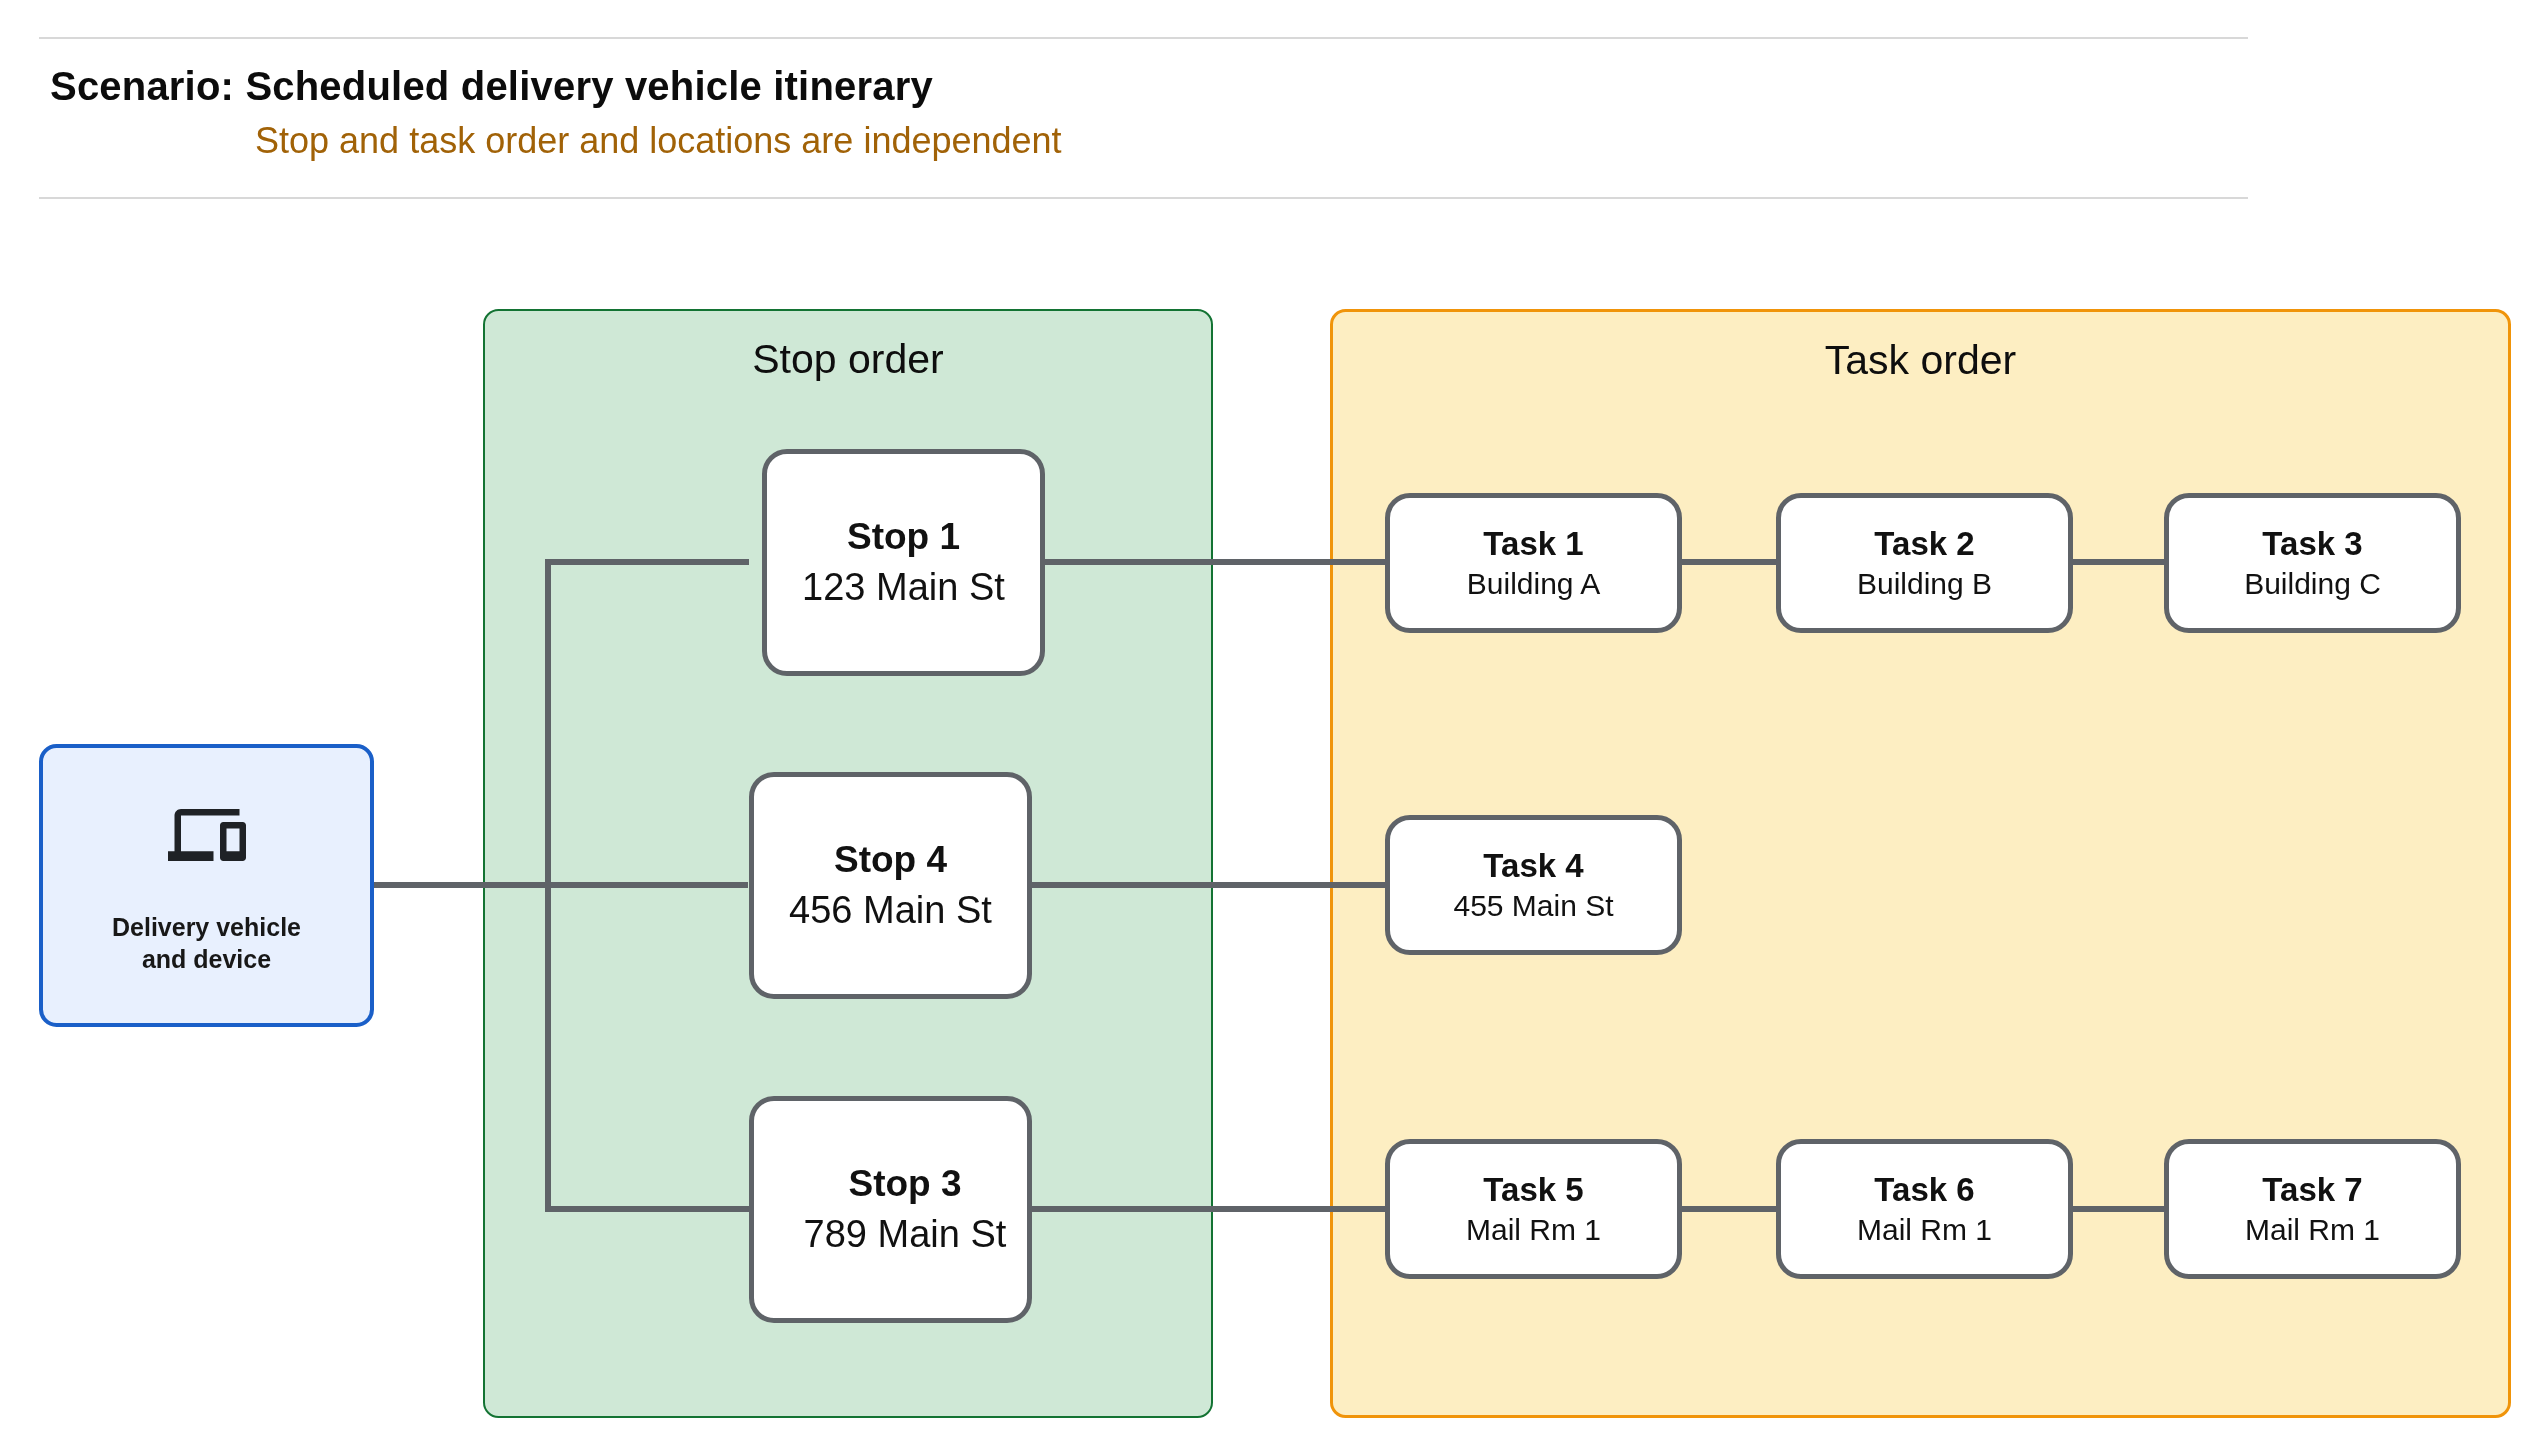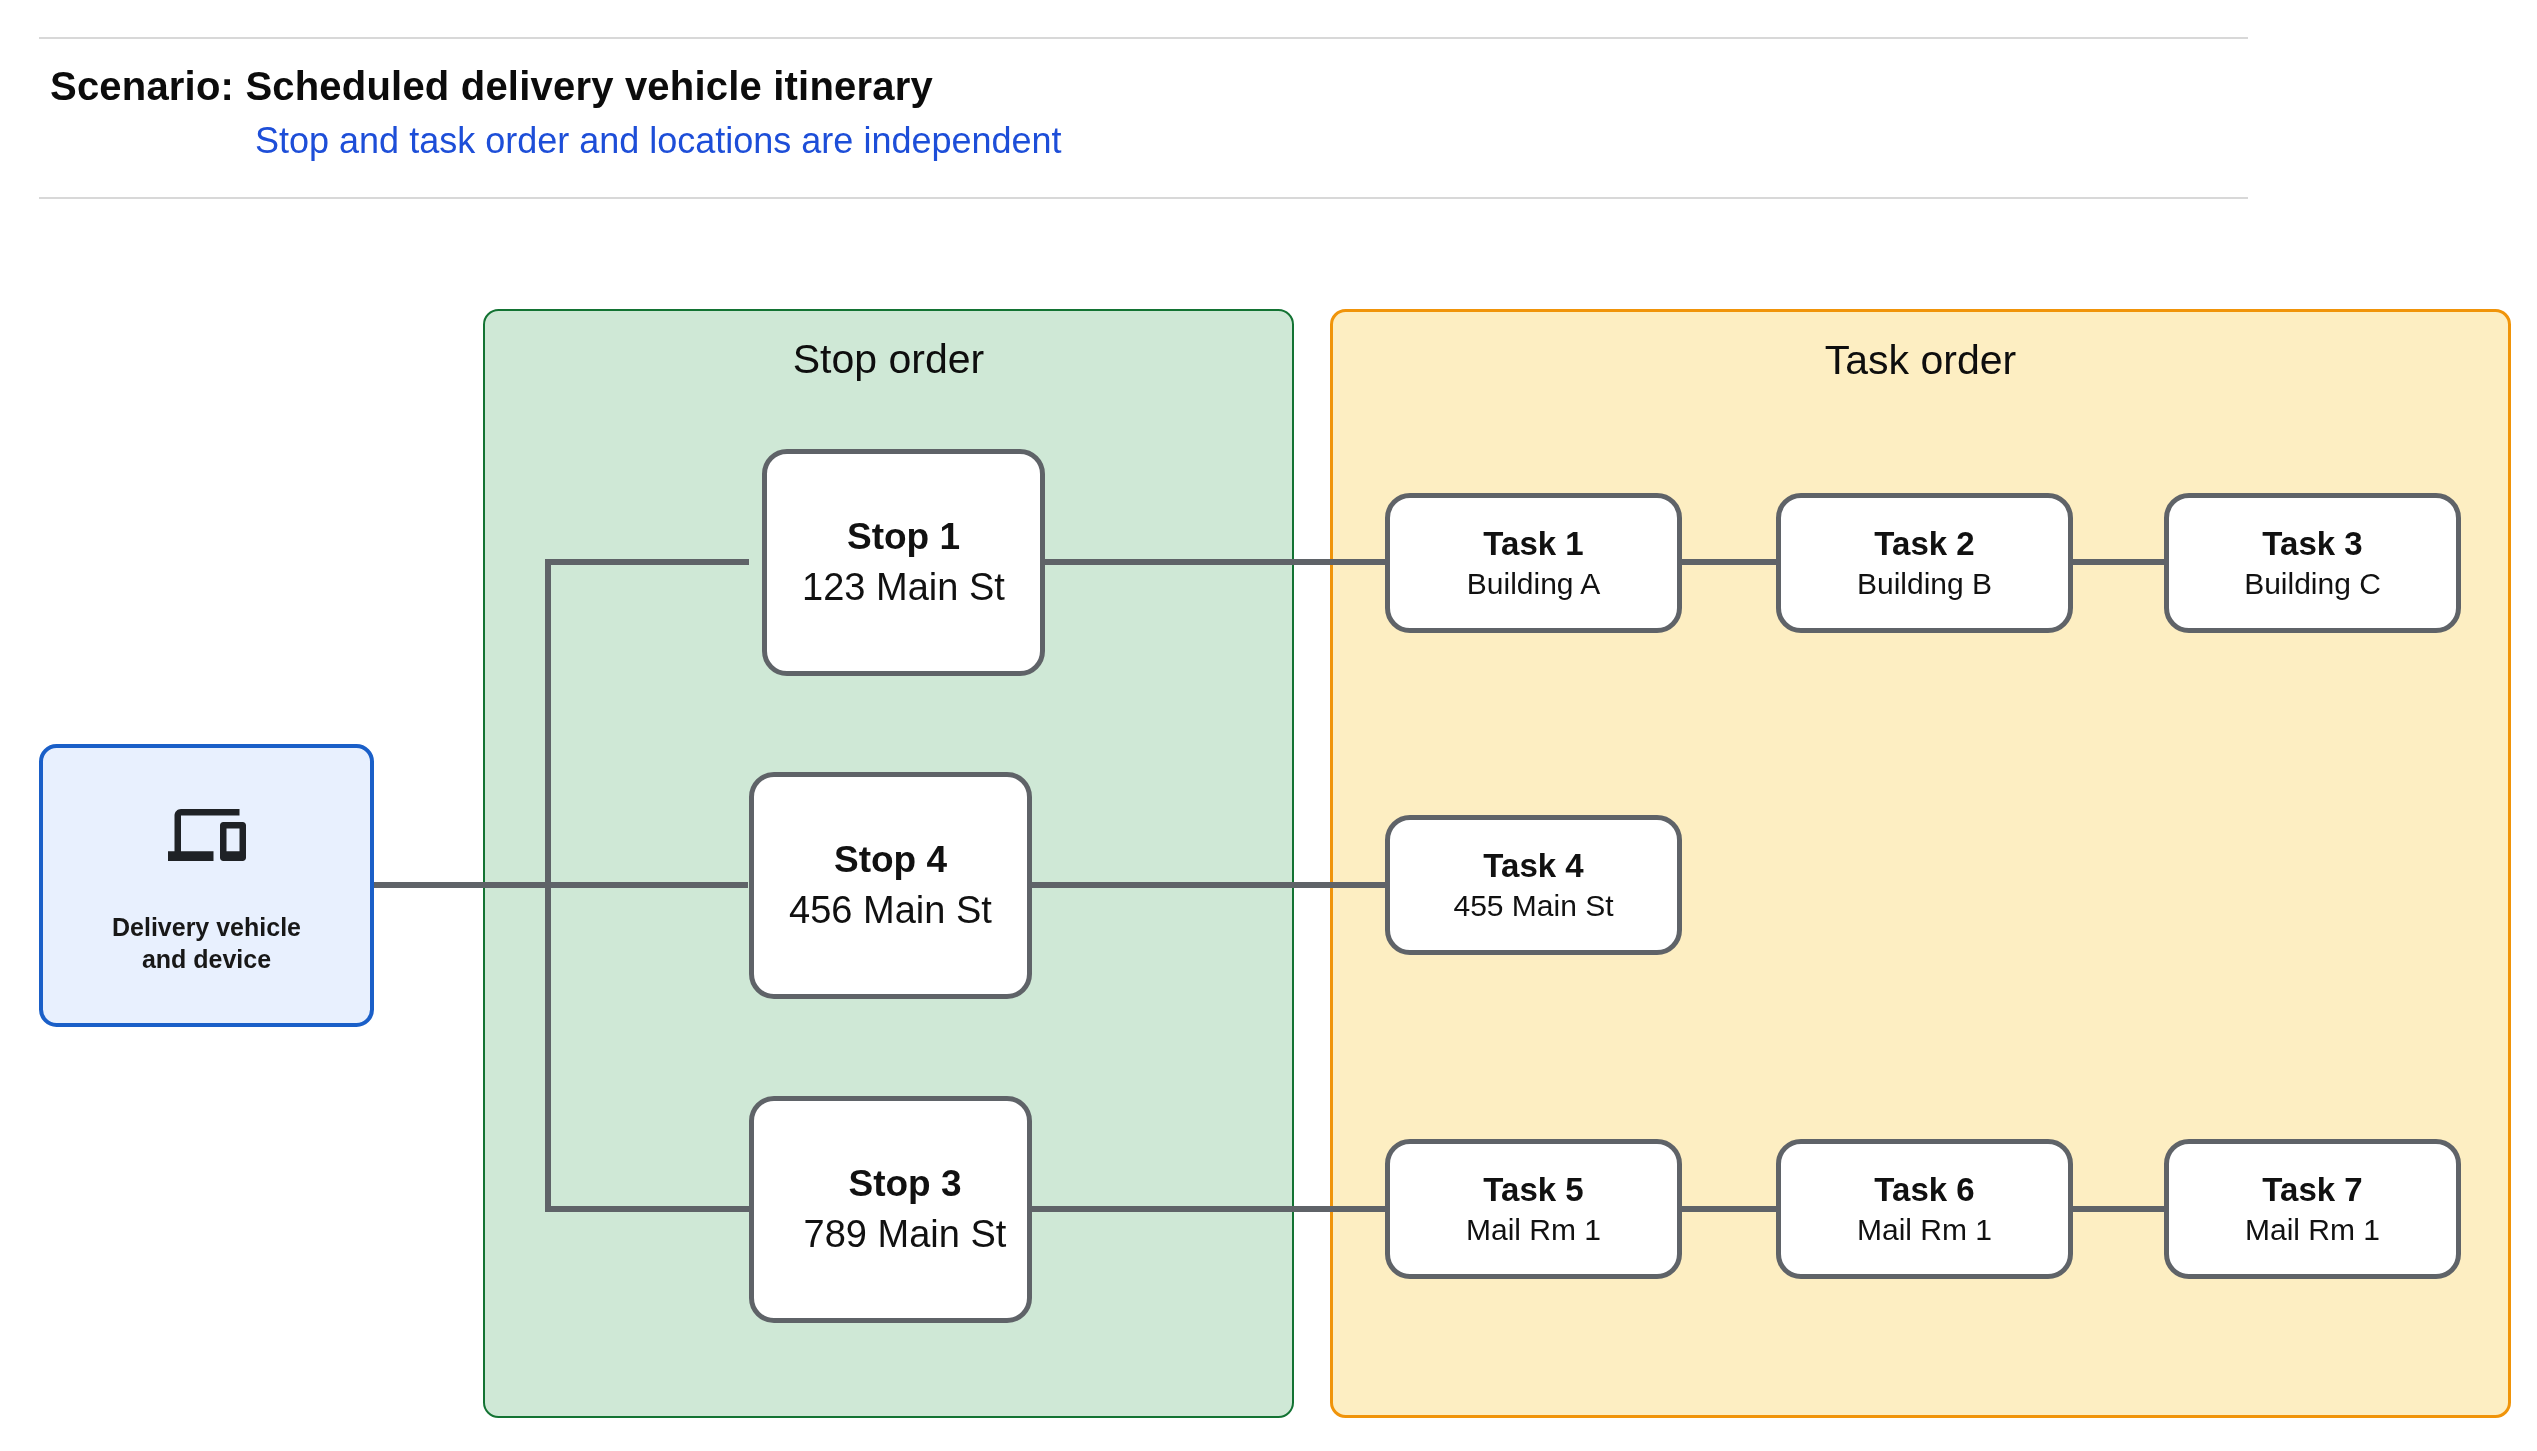--- a/index.html
+++ b/index.html
@@ -12,28 +12,28 @@
     overflow:hidden;
   }
   .rule{position:absolute;left:39px;width:2209px;height:1.9px;background:#d8d8d8;}
   .page-title{
     position:absolute;left:50px;top:64px;
     font-size:40px;font-weight:700;letter-spacing:0.2px;color:#0c0c0c;
     white-space:nowrap;
   }
   .page-subtitle{
     position:absolute;left:255px;top:120px;
-    font-size:36px;font-weight:400;color:#1d4ed8;
+    font-size:36px;font-weight:400;color:#a16207;
     white-space:nowrap;
   }
   .panel{
     position:absolute;top:309px;height:1109px;
     border-radius:15.5px;box-sizing:border-box;
   }
-  .panel-stop{left:483px;width:811px;background:#cfe8d6;border:2.9px solid #137333;}
+  .panel-stop{left:483px;width:730px;background:#cfe8d6;border:2.9px solid #137333;}
   .panel-task{left:1330px;width:1181px;background:#fdeec2;border:3.9px solid #f0940a;}
   .panel-title{
     position:absolute;top:25px;left:0;width:100%;
     text-align:center;font-size:41px;font-weight:400;color:#0e0e0e;
   }
   .vehicle{
     position:absolute;left:39px;top:744px;width:335px;height:283px;
     background:#e8f0fe;border:4.8px solid #1a5fc8;border-radius:17.5px;
     box-sizing:border-box;
     display:flex;flex-direction:column;align-items:center;justify-content:center;gap:33px;

